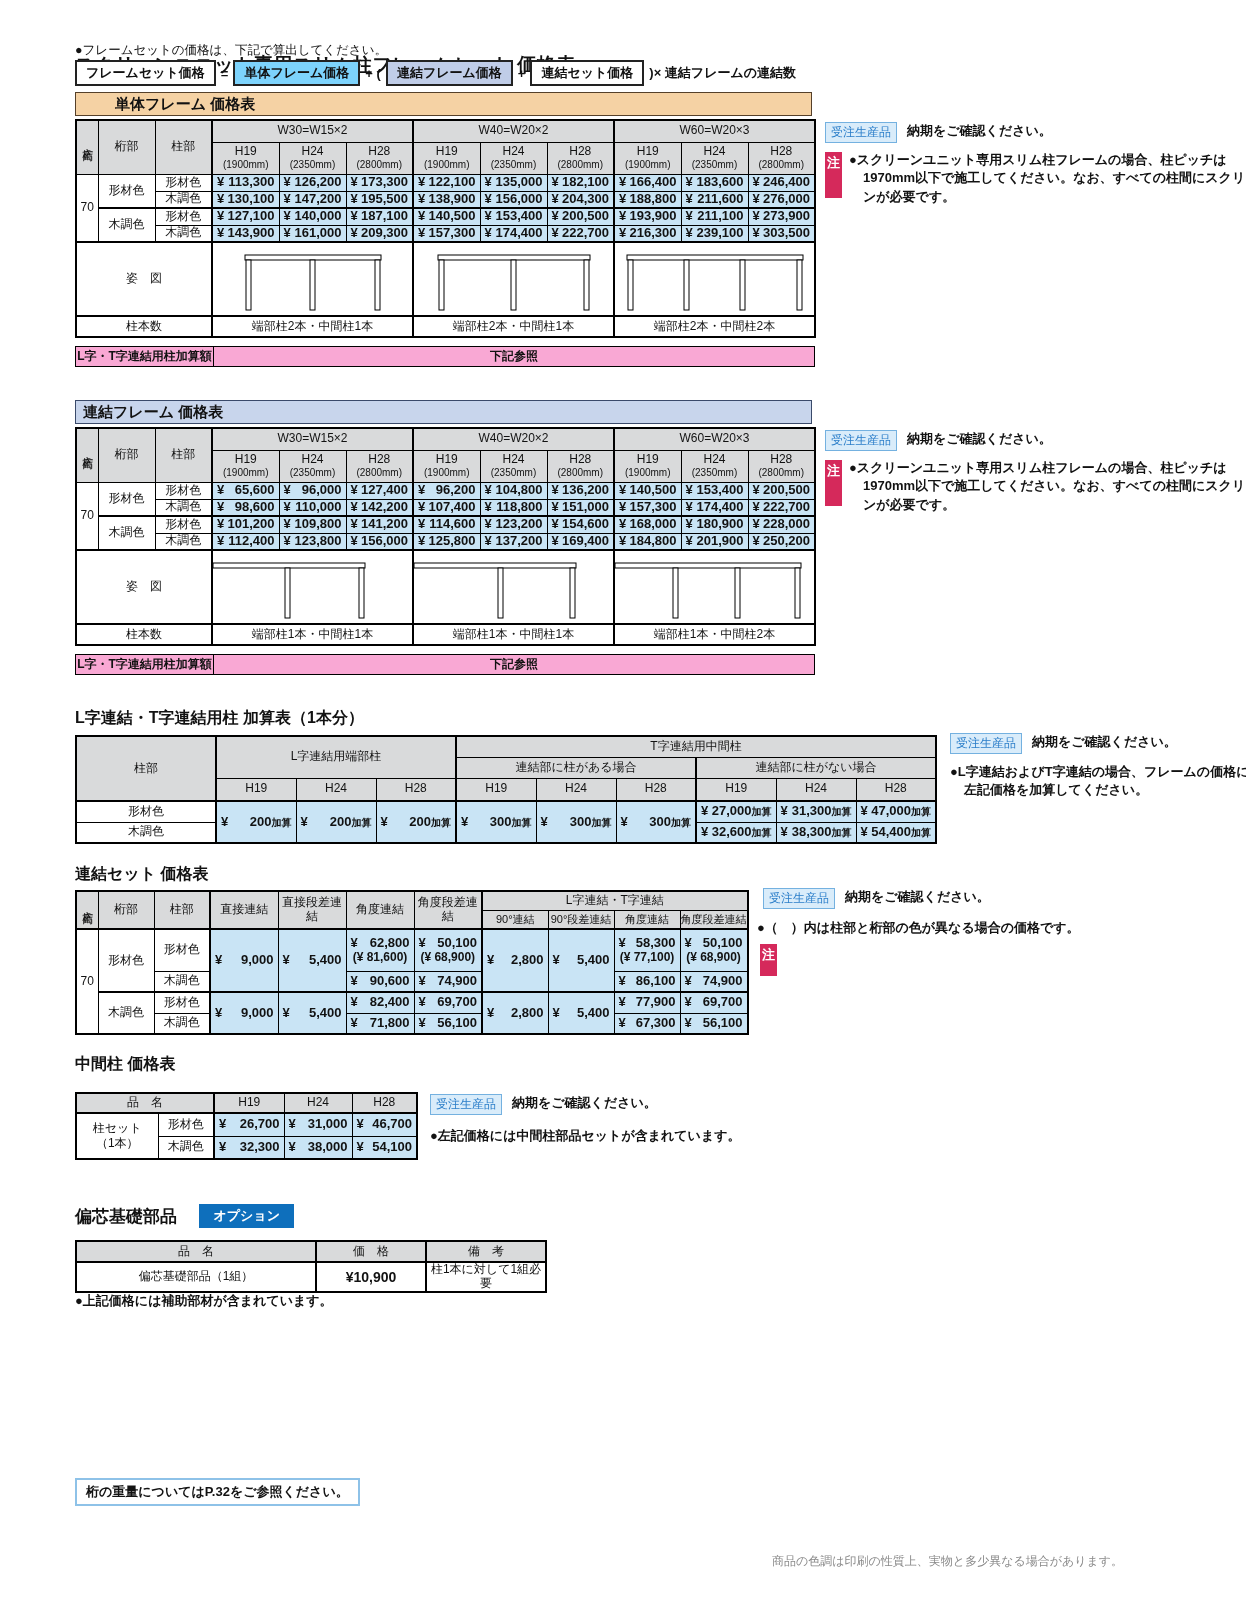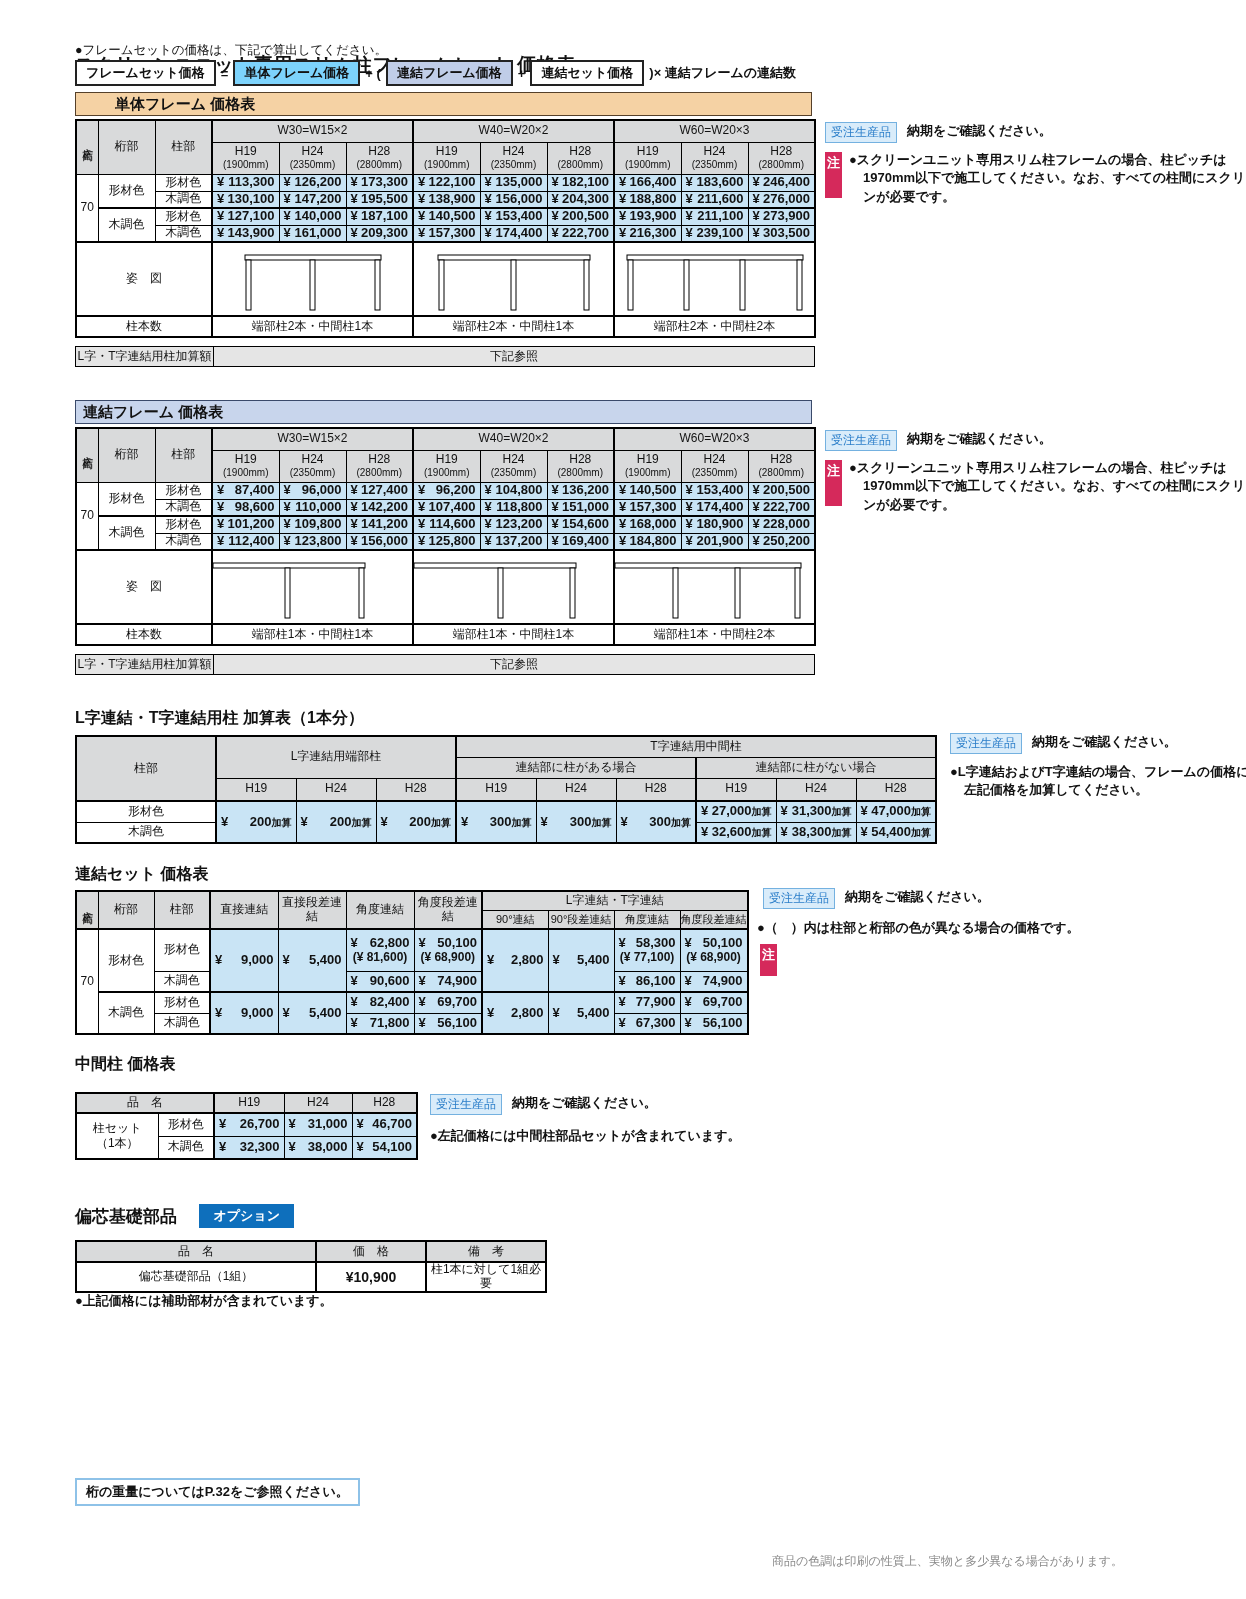--- a/index.html
+++ b/index.html
@@ -16,21 +16,21 @@
   
   .secbar{box-sizing:border-box;height:24px;line-height:22px;border:1px solid #55402a;
           font-size:15px;font-weight:bold;padding-left:7px;}
   .secbar.peach{background:#f5d2a4;}
   .secbar.lav{background:#c8d5ec;border-color:#3a4a6a;}
   .h2x{font-size:16px;font-weight:bold;}
   
   table.tbl{border-collapse:collapse;table-layout:fixed;background:#fff;border:2px solid #000;}
   table.tbl td{border:1px solid #000;padding:0;text-align:center;vertical-align:middle;
                font-size:12px;line-height:1.15;overflow:hidden;}
-  table.mini{border-collapse:collapse;table-layout:fixed;background:#e5e5e5;border:1px solid #000;}
+  table.mini{border-collapse:collapse;table-layout:fixed;background:#f9a8d4;border:1px solid #000;font-weight:bold;}
   table.mini td{border:1px solid #000;padding:0;text-align:center;vertical-align:middle;font-size:12px;}
   .gh{background:#d9dadb;}
   .bl{background:#c9e4f5;}
   .tl{border-left-width:2px !important;}
   .tt{border-top-width:2px !important;}
   .pr{display:flex;justify-content:space-between;align-items:center;padding:0 4px;
       font-weight:bold;font-size:13px;white-space:nowrap;}
   .pr .y{font-weight:bold;}
   .ks{font-size:10px;}
   .sub{font-weight:bold;font-size:12px;text-align:center;white-space:nowrap;}
@@ -503,21 +503,21 @@
               <div class="hmm">(2800mm)</div>
             </td>
       </tr>
       <tr style="height:17px">
         <td rowspan="4" class="lbl12">70</td>
         <td rowspan="2" class="lbl12">形材色</td>
         <td class="lbl12">形材色</td>
         <td class="bl tl">
               <div class="pr">
                 <span class="y">¥</span>
-                <span>87,400</span>
+                <span>65,600</span>
               </div>
             </td>
         <td class="bl">
               <div class="pr">
                 <span class="y">¥</span>
                 <span>96,000</span>
               </div>
             </td>
         <td class="bl">
               <div class="pr">

